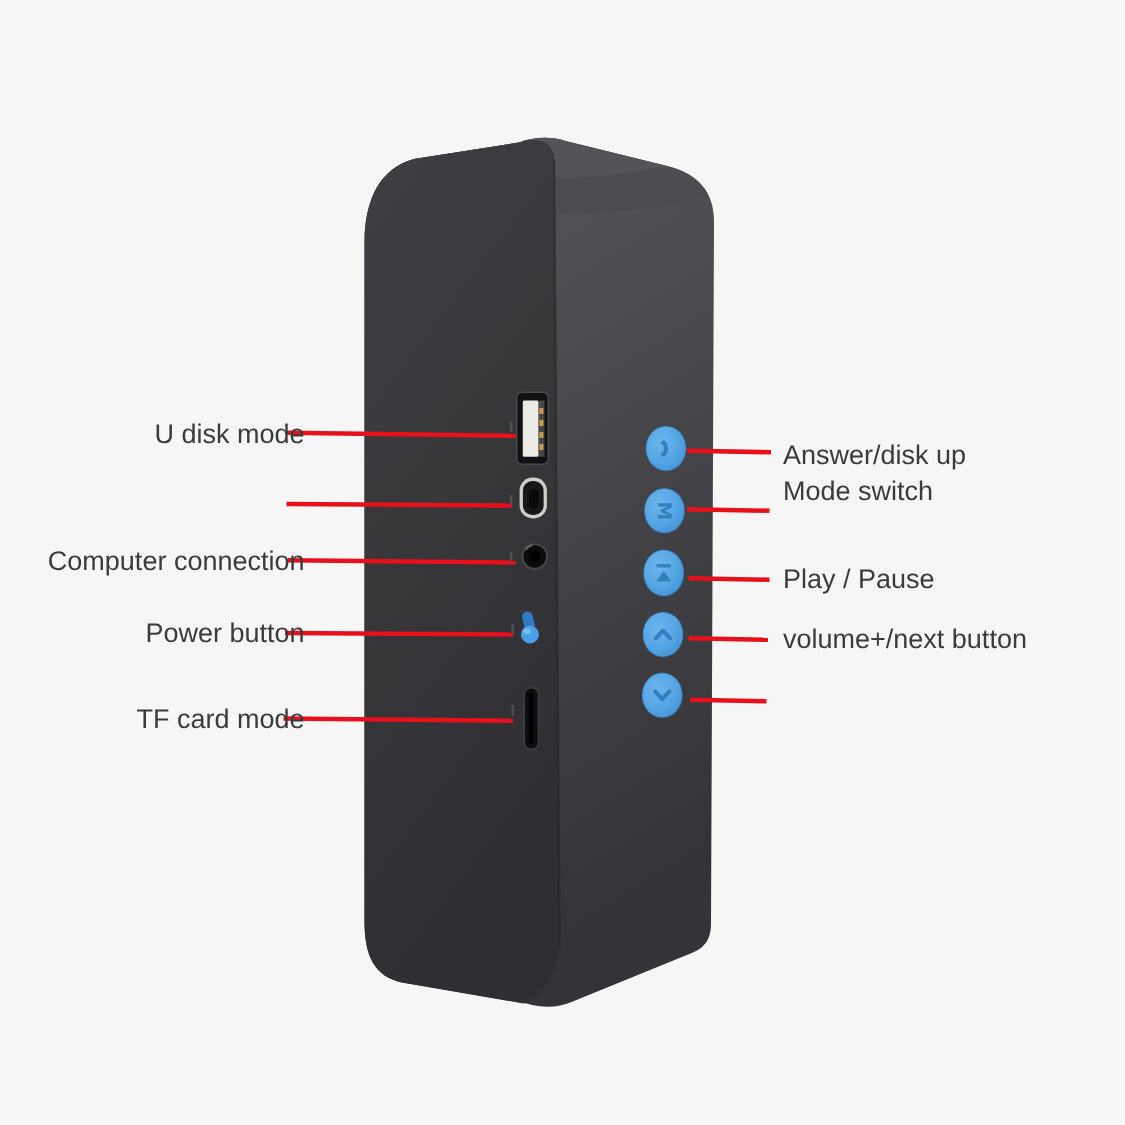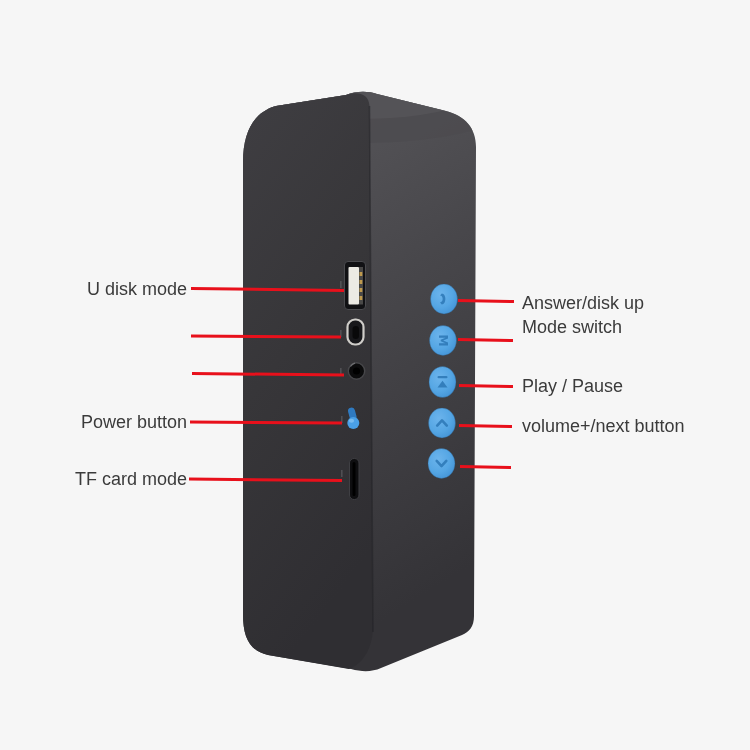--- a/index.html
+++ b/index.html
@@ -13,21 +13,21 @@
   }
   .stage svg { position: absolute; left: 0; top: 0; }
   .label {
     position: absolute;
     font-size: 18px;
     line-height: 22px;
     color: #3b3b3b;
     white-space: nowrap;
     transform: translateY(-50%);
   }
-  .label.left  { right: 563px; text-align: center; }
+  .label.left  { right: 547px; text-align: center; }
   .label.right { left: 522px;  text-align: left; }
 </style>
 </head>
 <body>
 
 <div class="stage">
 
   <svg width="750" height="750" viewBox="0 0 750 750">
     <defs>
       <linearGradient id="gradSide" x1="0" y1="0" x2="0.25" y2="1">
@@ -137,20 +137,21 @@
       <line x1="189" y1="479" x2="342" y2="480.5"></line>
       <line x1="458" y1="300.5" x2="514" y2="301.5"></line>
       <line x1="458" y1="339.5" x2="513" y2="340.5"></line>
       <line x1="459" y1="385.5" x2="513" y2="386.5"></line>
       <line x1="459" y1="425.5" x2="512" y2="426.5"></line>
       <line x1="460" y1="466.5" x2="511" y2="467.5"></line>
     </g>
   </svg>
 
   <div class="label left" style="top:289px">U disk mode</div>
+  <div class="label left" style="top:374px">Computer connection</div>
   <div class="label left" style="top:479px">TF card mode</div>
   <div class="label left" style="top:422px">Power button</div>
 
   <div class="label right" style="top:303px">Answer/disk up</div>
   <div class="label right" style="top:327px">Mode switch</div>
   <div class="label right" style="top:386px">Play / Pause</div>
   <div class="label right" style="top:426px">volume+/next button</div>
 
 </div>
 

